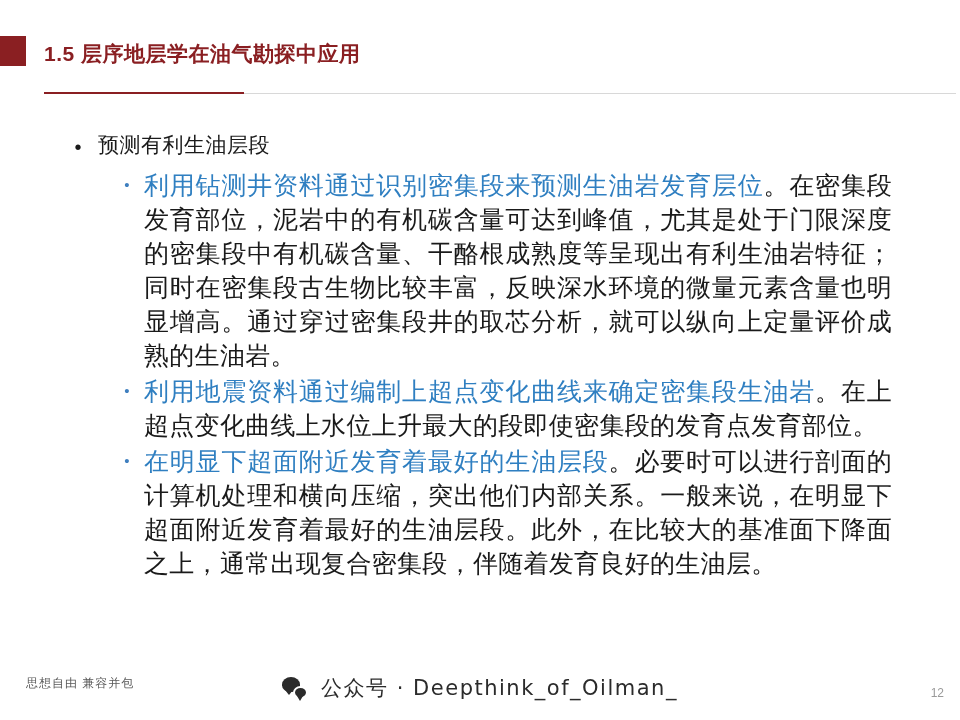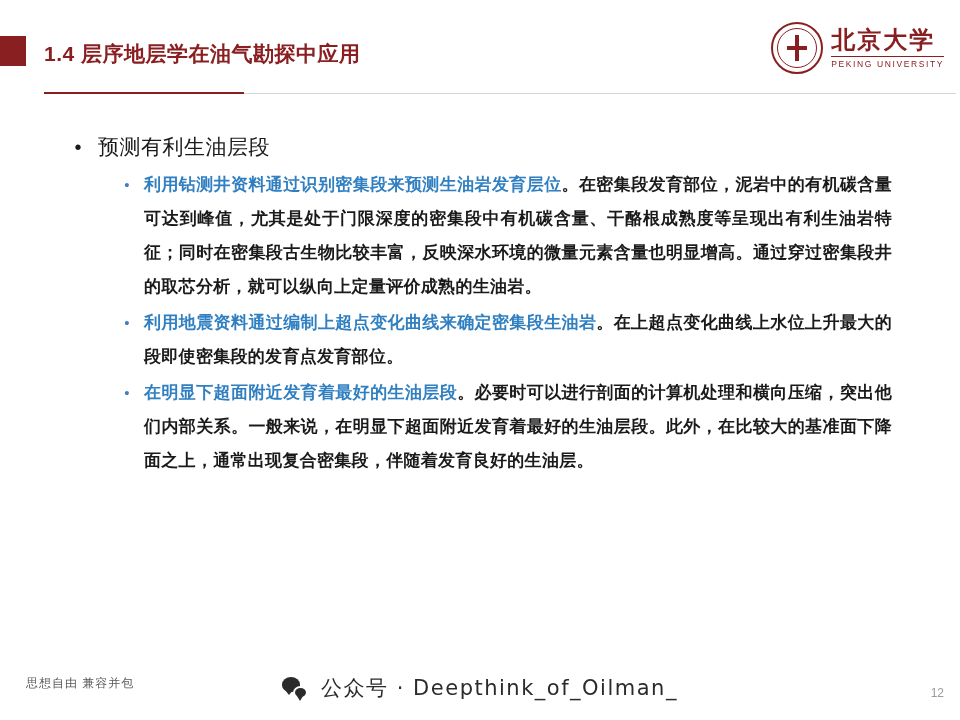--- a/index.html
+++ b/index.html
@@ -132,46 +132,46 @@
     color: #1a1a1a;
     width: 12px;
     flex: none;
     text-align: center;
   }
   .l1-text {
     font-size: 21px;
     line-height: 30px;
     color: #1a1a1a;
     letter-spacing: 0.5px;
+    font-family: Liberation Mono, monospace;
   }
   .l2-list {
     margin-left: 50px;
   }
   .l2 {
     display: flex;
     align-items: flex-start;
     gap: 12px;
     margin-bottom: 2px;
   }
   .l2-bullet {
     font-size: 15px;
     line-height: 34px;
     color: #3f7fbf;
     width: 10px;
     flex: none;
     text-align: center;
   }
   .l2-text {
-    font-size: 17px;
+    font-size: 25px;
     line-height: 34px;
     color: #1a1a1a;
     text-align: justify;
     letter-spacing: 0.3px;
     flex: 1;
-    font-weight: bold;
   }
   .hl { color: #2f7fc1; }
 
   
   .footer-left {
     position: absolute;
     left: 26px;
     bottom: 28px;
     font-size: 12px;
     color: #5a5a5a;
@@ -237,33 +237,24 @@
     font-size: 12px;
     color: #9a9a9a;
   }
 </style>
 </head>
 <body>
 
 <div class="slide">
 
   <div class="accent-bar"></div>
-  <div class="title">1.4 层序地层学在油气勘探中应用</div>
+  <div class="title">1.5 层序地层学在油气勘探中应用</div>
   <div class="title-rule"></div>
   <div class="title-rule-2"></div>
 
-  <div class="logo">
-    <div class="logo-seal">
-      <div class="logo-seal-inner"></div>
-    </div>
-    <div class="logo-text">
-      <div class="logo-cn">北京大学</div>
-      <div class="logo-en">PEKING UNIVERSITY</div>
-    </div>
-  </div>
 
   <div class="content">
 
     <div class="l1">
       <span class="l1-bullet">•</span>
       <span class="l1-text">预测有利生油层段</span>
     </div>
 
     <div class="l2-list">
 

